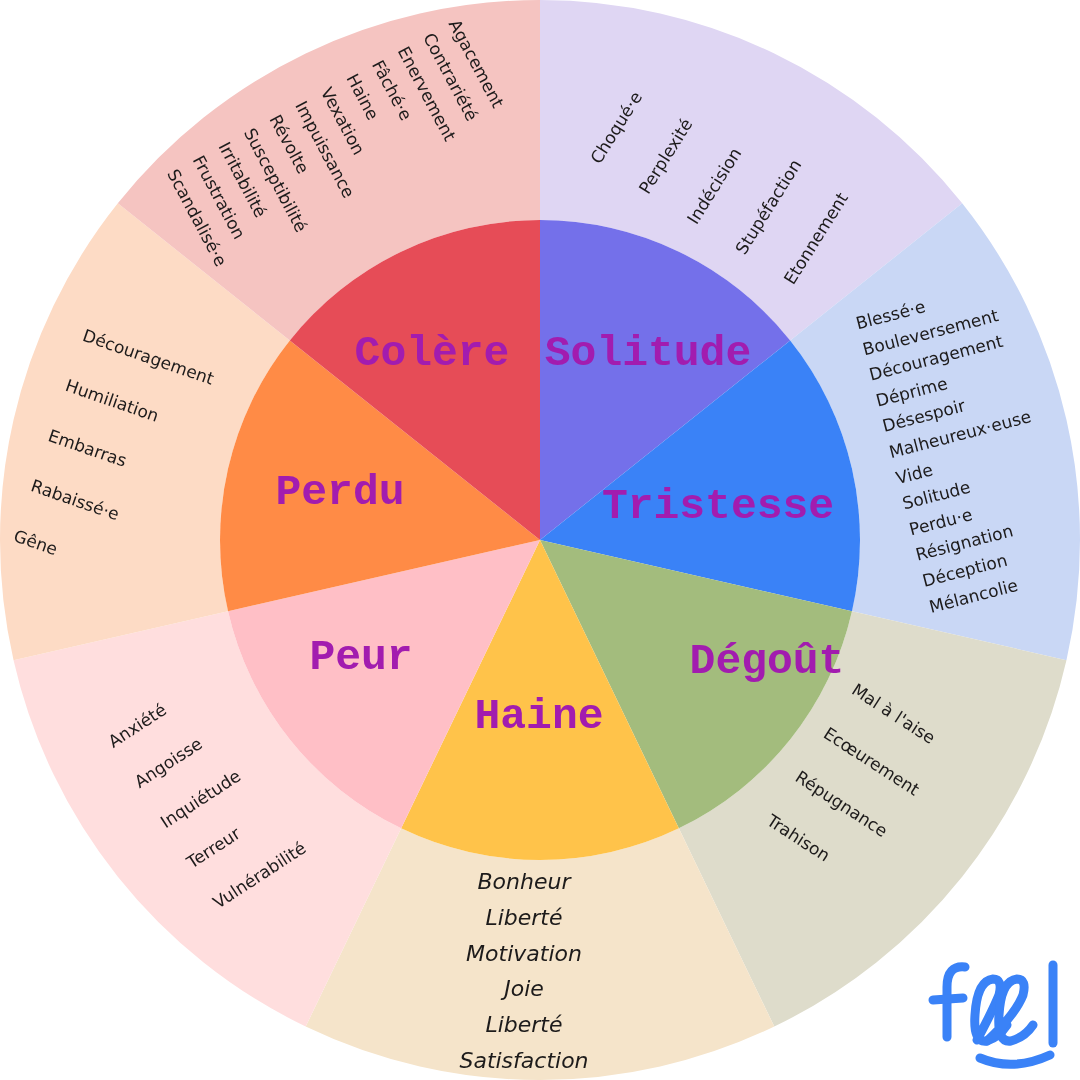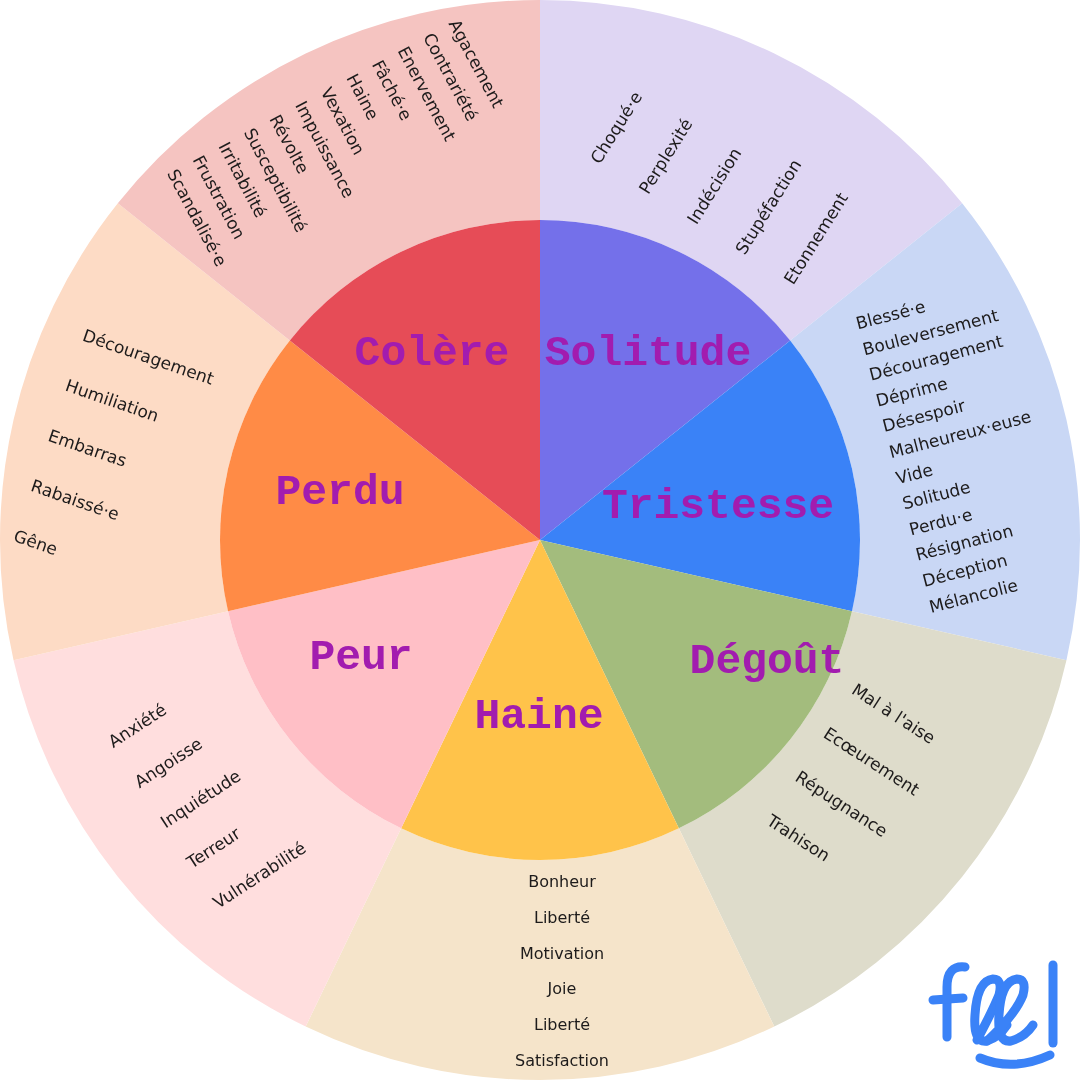--- a/index.html
+++ b/index.html
@@ -99,21 +99,21 @@
   <div>Vulnérabilité</div>
 </div>
 
 <div class="ring-list" style="--lh:52px; left:868px; top:666px; transform: rotate(33deg);">
   <div>Mal à l'aise</div>
   <div>Ecœurement</div>
   <div>Répugnance</div>
   <div>Trahison</div>
 </div>
 
-<div class="ring-list center" style="--lh:35.8px; left:562px; top:864px; font-size:16px;">
+<div class="ring-list center" style="--lh:35.8px; left:524px; top:864px; font-size:22px;font-style:italic;">
   <div>Bonheur</div>
   <div>Liberté</div>
   <div>Motivation</div>
   <div>Joie</div>
   <div>Liberté</div>
   <div>Satisfaction</div>
 </div>
 
 <svg id="logo" viewBox="0 0 145 120" xmlns="http://www.w3.org/2000/svg">
   <g fill="none" stroke="#3A82F7" stroke-width="9" stroke-linecap="round" stroke-linejoin="round">

